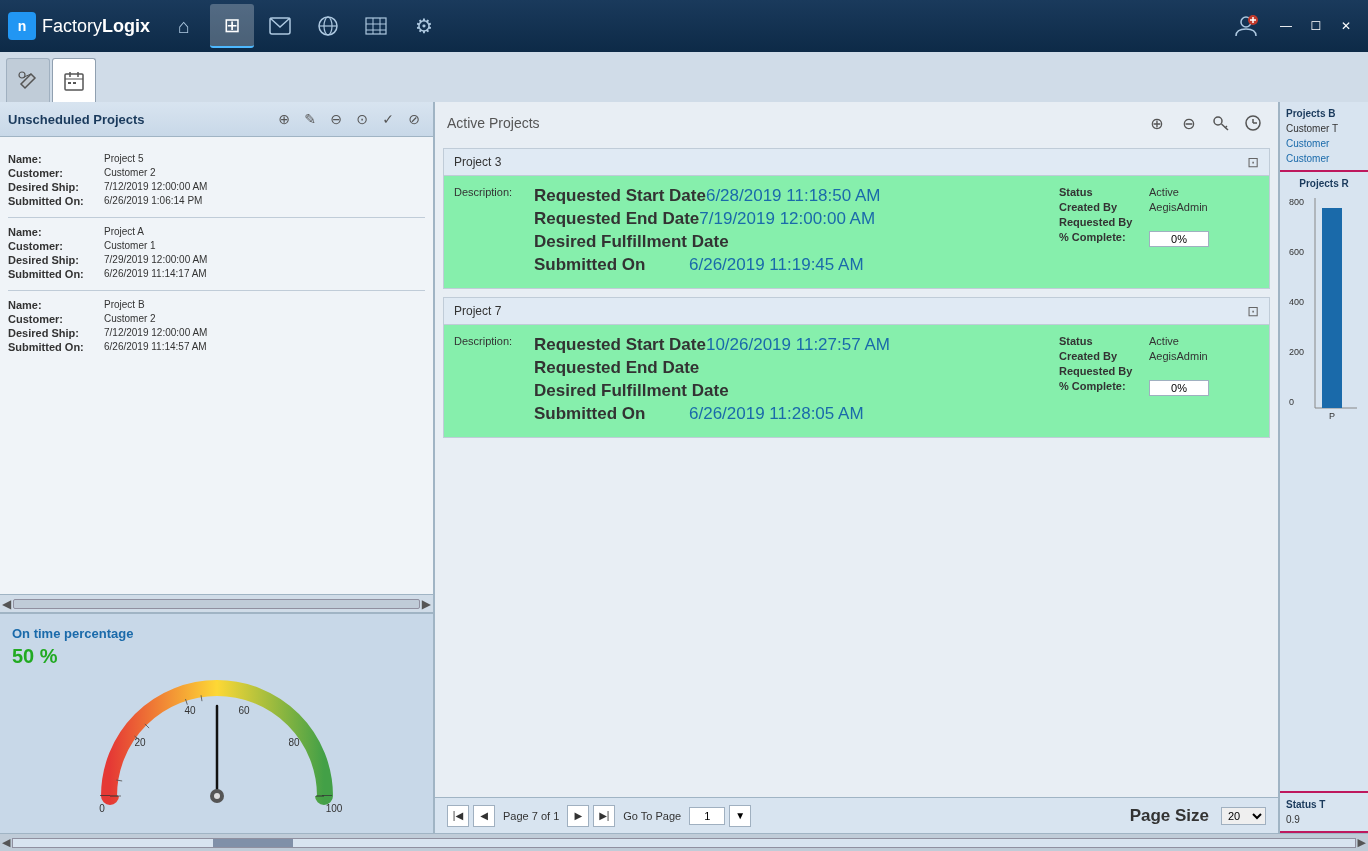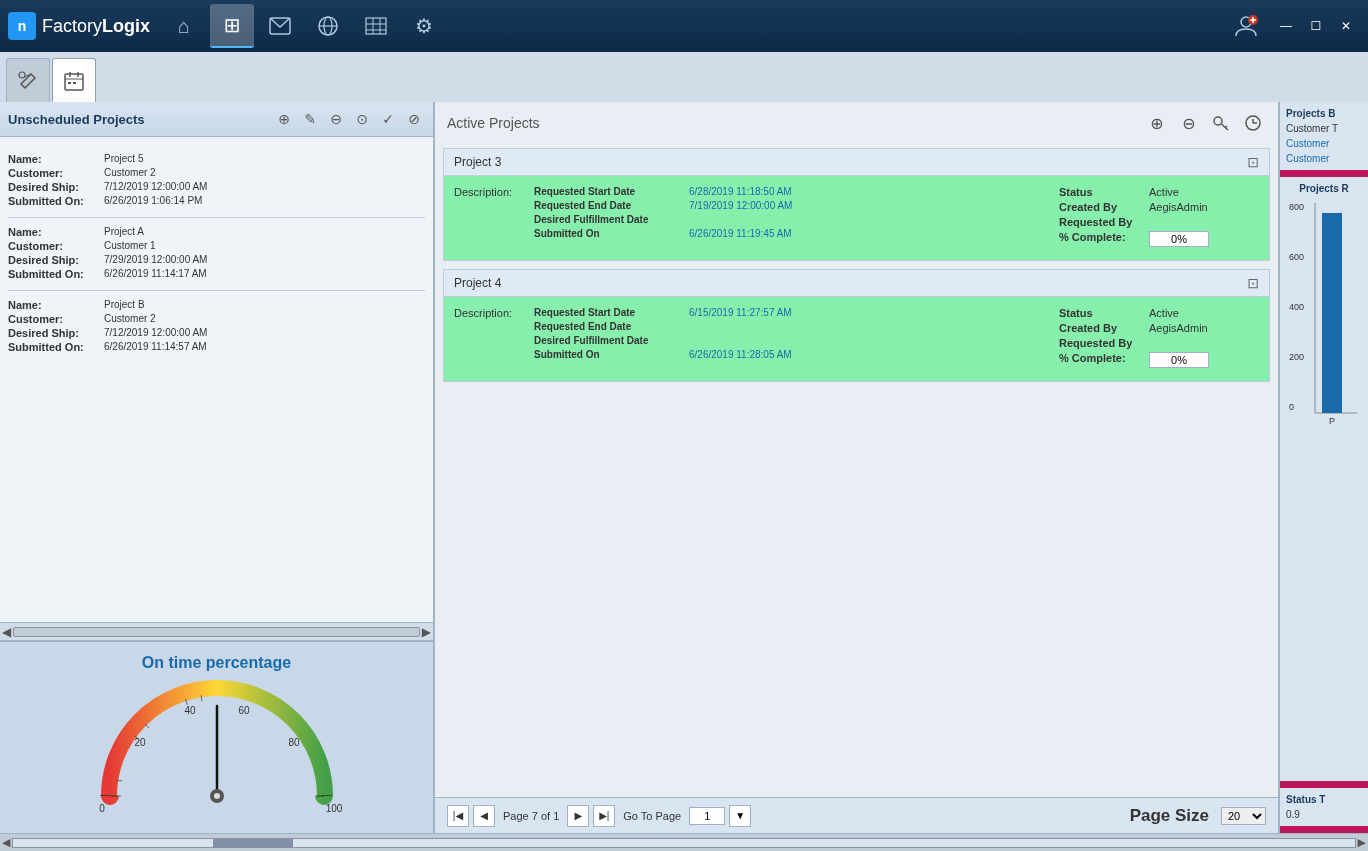--- a/index.html
+++ b/index.html
@@ -172,24 +172,23 @@
     }
 
     
     .on-time-section {
       background: #c8d8e8;
       padding: 12px;
       border-top: 2px solid #a0b4c4;
     }
     .on-time-title {
       color: #1a6aaa;
-      font-size: 16px;
+      font-size: 13px;
       font-weight: 600;
       margin-bottom: 4px;
-      text-align: center;
     }
     .on-time-pct {
       color: #22aa22;
       font-size: 20px;
       font-weight: 600;
       margin-bottom: 8px;
     }
 
     
     .gauge-container {
@@ -261,21 +260,21 @@
       color: #333;
       font-size: 11px;
       padding-right: 10px;
     }
     .project-card-fields {
       flex: 1;
     }
     .pcf-row {
       display: flex;
       margin-bottom: 3px;
-      font-size: 10px;
+      font-size: 17px;
     }
     .pcf-label {
       font-weight: 600;
       color: #333;
       min-width: 155px;
     }
     .pcf-value {
       color: #1a6aaa;
     }
     .project-card-status {
@@ -348,21 +347,21 @@
     
     .right-panel {
       width: 90px;
       background: #d8e4f0;
       border-left: 2px solid #a0b4c4;
       display: flex;
       flex-direction: column;
       overflow: hidden;
     }
     .right-panel-section {
-      border-bottom: 7px solid #be185d;
+      border-bottom: 2px solid #be185d;
       padding: 6px;
     }
     .rps-title {
       font-size: 10px;
       font-weight: 700;
       color: #1a3a5c;
       white-space: nowrap;
       overflow: hidden;
     }
     .rps-item {
@@ -559,20 +558,21 @@
         </div>
 
         <div class="left-panel-scrollbar">
           <span style="font-size:12px;cursor:pointer;color:#555;">◀</span>
           <div class="scrollbar-track" style="margin:0 2px;"></div>
           <span style="font-size:12px;cursor:pointer;color:#555;">▶</span>
         </div>
 
         <div class="on-time-section">
           <div class="on-time-title">On time percentage</div>
+          <div class="on-time-pct">50 %</div>
 
           <div class="gauge-container">
             <svg width="250" height="145" viewBox="0 0 250 145">
 
               <defs>
                 <linearGradient id="gaugeGrad" x1="0%" y1="0%" x2="100%" y2="0%">
                   <stop offset="0%" style="stop-color:#e53935;stop-opacity:1"></stop>
                   <stop offset="50%" style="stop-color:#fdd835;stop-opacity:1"></stop>
                   <stop offset="100%" style="stop-color:#43a047;stop-opacity:1"></stop>
                 </linearGradient>
@@ -695,31 +695,31 @@
                 <div class="pcs-row">
                   <span class="pcs-label">% Complete:</span>
                   <input class="pcs-input" type="text" value="0%" readonly="" style="">
                 </div>
               </div>
             </div>
           </div>
 
           <div class="active-project-card">
             <div class="project-card-header">
-              <span class="project-card-title">Project 4</span>
+              <span class="project-card-title">Project 7</span>
               <span class="project-card-collapse">⊡</span>
             </div>
             <div class="project-card-body">
               <div class="project-card-desc">
                 <span>Description:</span>
               </div>
               <div class="project-card-fields">
                 <div class="pcf-row">
                   <span class="pcf-label">Requested Start Date</span>
-                  <span class="pcf-value">6/15/2019 11:27:57 AM</span>
+                  <span class="pcf-value">10/26/2019 11:27:57 AM</span>
                 </div>
                 <div class="pcf-row">
                   <span class="pcf-label">Requested End Date</span>
                   <span class="pcf-value"></span>
                 </div>
                 <div class="pcf-row">
                   <span class="pcf-label">Desired Fulfillment Date</span>
                   <span class="pcf-value"></span>
                 </div>
                 <div class="pcf-row">

